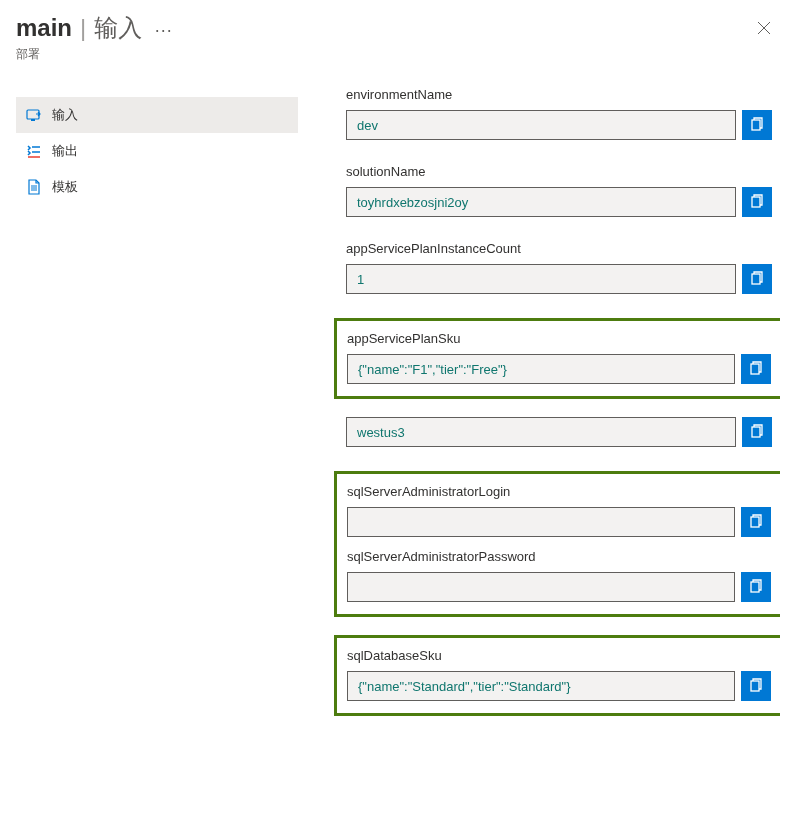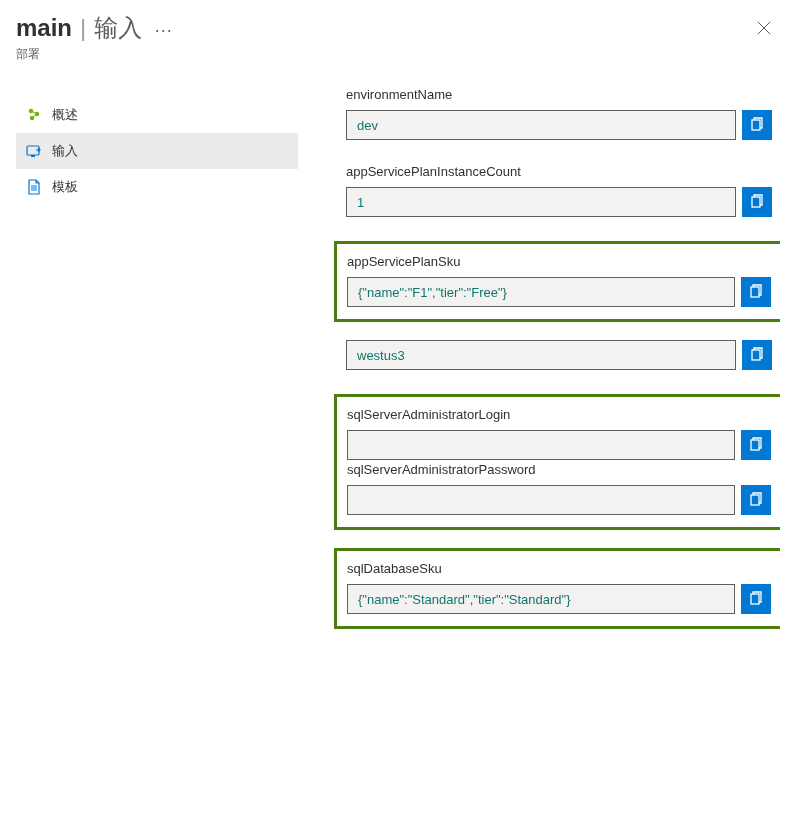--- a/index.html
+++ b/index.html
@@ -74,21 +74,21 @@
   .main {
     flex: 1; overflow-y: auto; padding: 0 8px 32px 48px;
   }
   .field-group { margin-bottom: 24px; }
   .field-group.boxed {
     border: 3px solid #4d7c0f;
     padding: 10px 10px 12px 10px;
     margin-left: -12px; margin-right: -12px;
     margin-bottom: 18px;
   }
-  .field { margin-bottom: 2px; }
+  .field { margin-bottom: 12px; }
   .field:last-child { margin-bottom: 0; }
   .field-label { font-size: 13px; color: #323130; margin-bottom: 8px; }
   .field-row { display: flex; align-items: stretch; gap: 6px; }
   .field-input {
     flex: 1;
     border: 1px solid #605e5c;
     background: #f3f2f1;
     color: #0f766e;
     height: 30px;
     padding: 0 10px;
@@ -123,41 +123,40 @@
       <svg class="svg-icon" width="14" height="14" viewBox="0 0 14 14">
           <path d="M1 1 L13 13 M13 1 L1 13" stroke="#605e5c" stroke-width="1"></path>
         </svg>
     </div>
   </div>
 
   <div class="content-row">
     <div class="sidebar">
 
       <div class="nav">
-        <div class="nav-item">
-          <span class="nav-icon">
-            <svg width="16" height="16" viewBox="0 0 16 16">
-                <circle cx="5" cy="4" r="2.2" fill="#6bb700"></circle>
-                <circle cx="11" cy="7" r="2.2" fill="#6bb700"></circle>
-                <circle cx="6" cy="11" r="2.2" fill="#6bb700"></circle>
-                <line x1="5" y1="4" x2="11" y2="7" stroke="#6bb700" stroke-width="1"></line>
-                <line x1="11" y1="7" x2="6" y2="11" stroke="#6bb700" stroke-width="1"></line>
-              </svg>
-          </span>
-          <span class="nav-label">概述</span>
-        </div>
         <div class="nav-item active">
           <span class="nav-icon">
             <svg width="16" height="16" viewBox="0 0 16 16">
                 <rect x="1" y="3" width="12" height="9" rx="1" fill="none" stroke="#0078d4" stroke-width="1.2"></rect>
                 <rect x="5" y="12" width="4" height="2" fill="#0078d4"></rect>
                 <path d="M10 7 L14 7 M12 5 L14 7 L12 9" fill="none" stroke="#0078d4" stroke-width="1.2"></path>
               </svg>
           </span>
           <span class="nav-label">输入</span>
+        </div>
+        <div class="nav-item">
+          <span class="nav-icon">
+            <svg width="16" height="16" viewBox="0 0 16 16">
+                <path d="M2 3 L4 5 L2 7 M2 8 L4 10 L2 12" fill="none" stroke="#0078d4" stroke-width="1.5"></path>
+                <line x1="6" y1="4" x2="14" y2="4" stroke="#0078d4" stroke-width="1.5"></line>
+                <line x1="6" y1="9" x2="14" y2="9" stroke="#0078d4" stroke-width="1.5"></line>
+                <line x1="2" y1="14" x2="14" y2="14" stroke="#e83e2f" stroke-width="1.5"></line>
+              </svg>
+          </span>
+          <span class="nav-label">输出</span>
         </div>
         <div class="nav-item">
           <span class="nav-icon">
             <svg width="16" height="16" viewBox="0 0 16 16">
                 <path d="M3 1 H10 L13 4 V15 H3 Z" fill="none" stroke="#0078d4" stroke-width="1.2"></path>
                 <path d="M10 1 V4 H13" fill="none" stroke="#0078d4" stroke-width="1.2"></path>
                 <line x1="5" y1="7" x2="11" y2="7" stroke="#0078d4" stroke-width="1"></line>
                 <line x1="5" y1="9" x2="11" y2="9" stroke="#0078d4" stroke-width="1"></line>
                 <line x1="5" y1="11" x2="11" y2="11" stroke="#0078d4" stroke-width="1"></line>
               </svg>
@@ -177,20 +176,34 @@
             <div class="copy-btn">
               <svg width="16" height="16" viewBox="0 0 16 16">
                   <rect x="3" y="3" width="8" height="10" fill="none" stroke="#fff" stroke-width="1.3"></rect>
                   <path d="M5 3 V1 H13 V11 H11" fill="none" stroke="#fff" stroke-width="1.3"></path>
                 </svg>
             </div>
           </div>
         </div>
       </div>
 
+      <div class="field-group">
+        <div class="field">
+          <div class="field-label">solutionName</div>
+          <div class="field-row">
+            <div class="field-input">toyhrdxebzosjni2oy</div>
+            <div class="copy-btn">
+              <svg width="16" height="16" viewBox="0 0 16 16">
+                  <rect x="3" y="3" width="8" height="10" fill="none" stroke="#fff" stroke-width="1.3"></rect>
+                  <path d="M5 3 V1 H13 V11 H11" fill="none" stroke="#fff" stroke-width="1.3"></path>
+                </svg>
+            </div>
+          </div>
+        </div>
+      </div>
 
       <div class="field-group">
         <div class="field">
           <div class="field-label">appServicePlanInstanceCount</div>
           <div class="field-row">
             <div class="field-input">1</div>
             <div class="copy-btn">
               <svg width="16" height="16" viewBox="0 0 16 16">
                   <rect x="3" y="3" width="8" height="10" fill="none" stroke="#fff" stroke-width="1.3"></rect>
                   <path d="M5 3 V1 H13 V11 H11" fill="none" stroke="#fff" stroke-width="1.3"></path>

